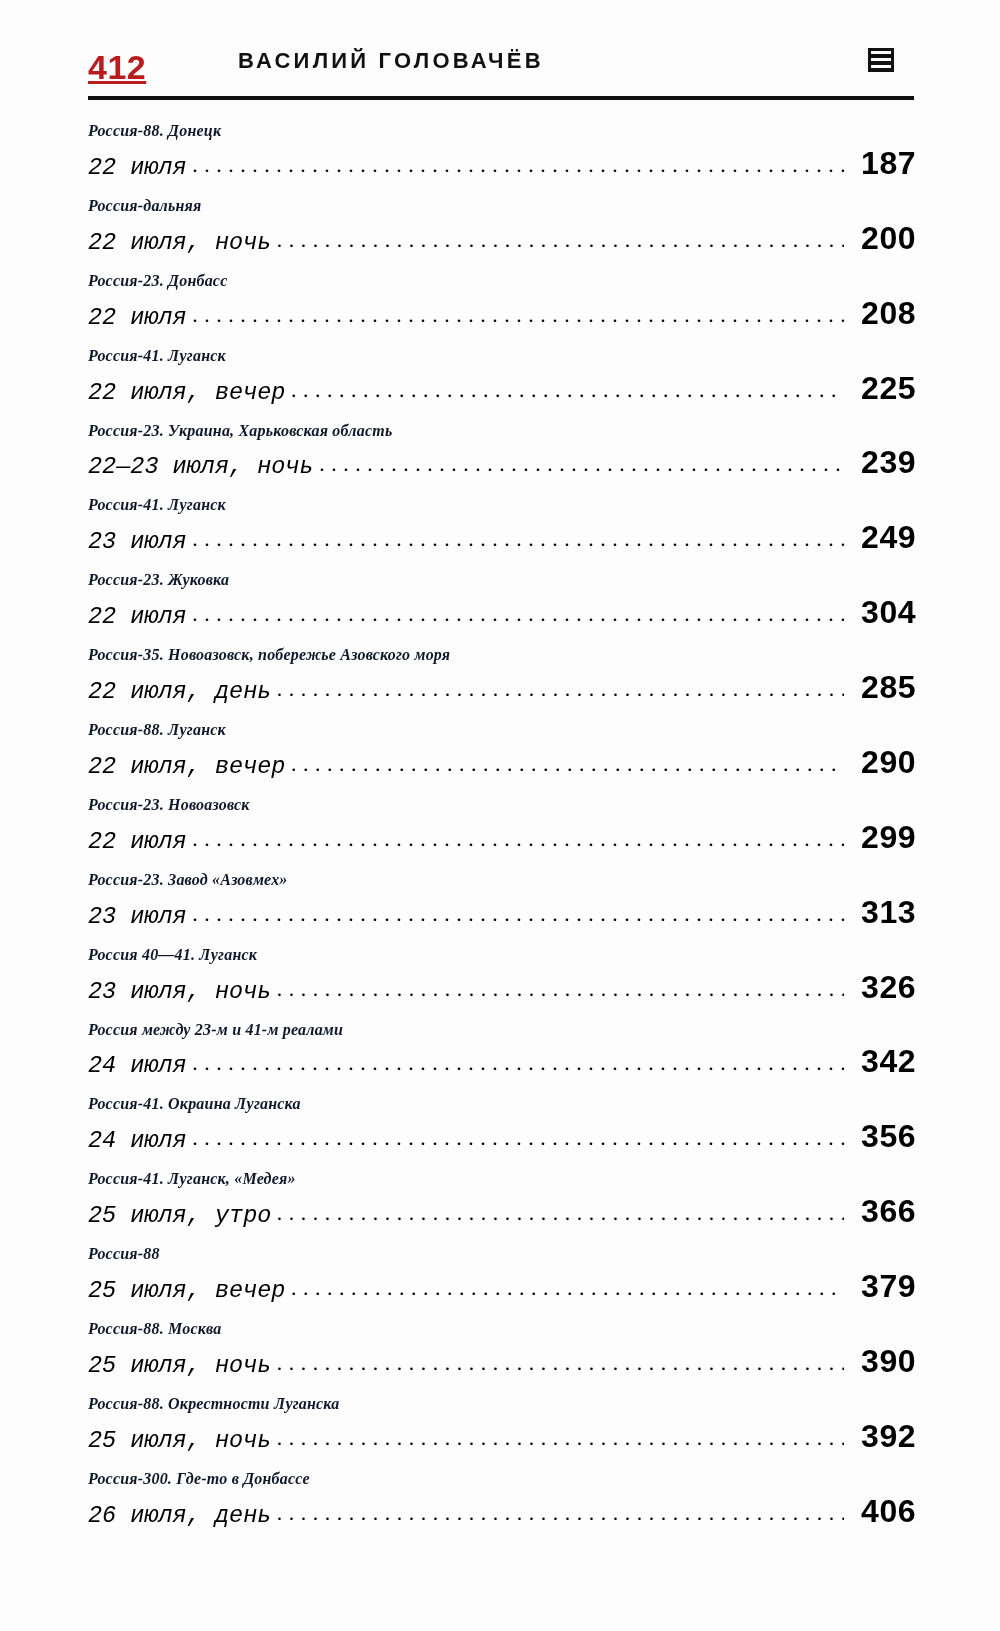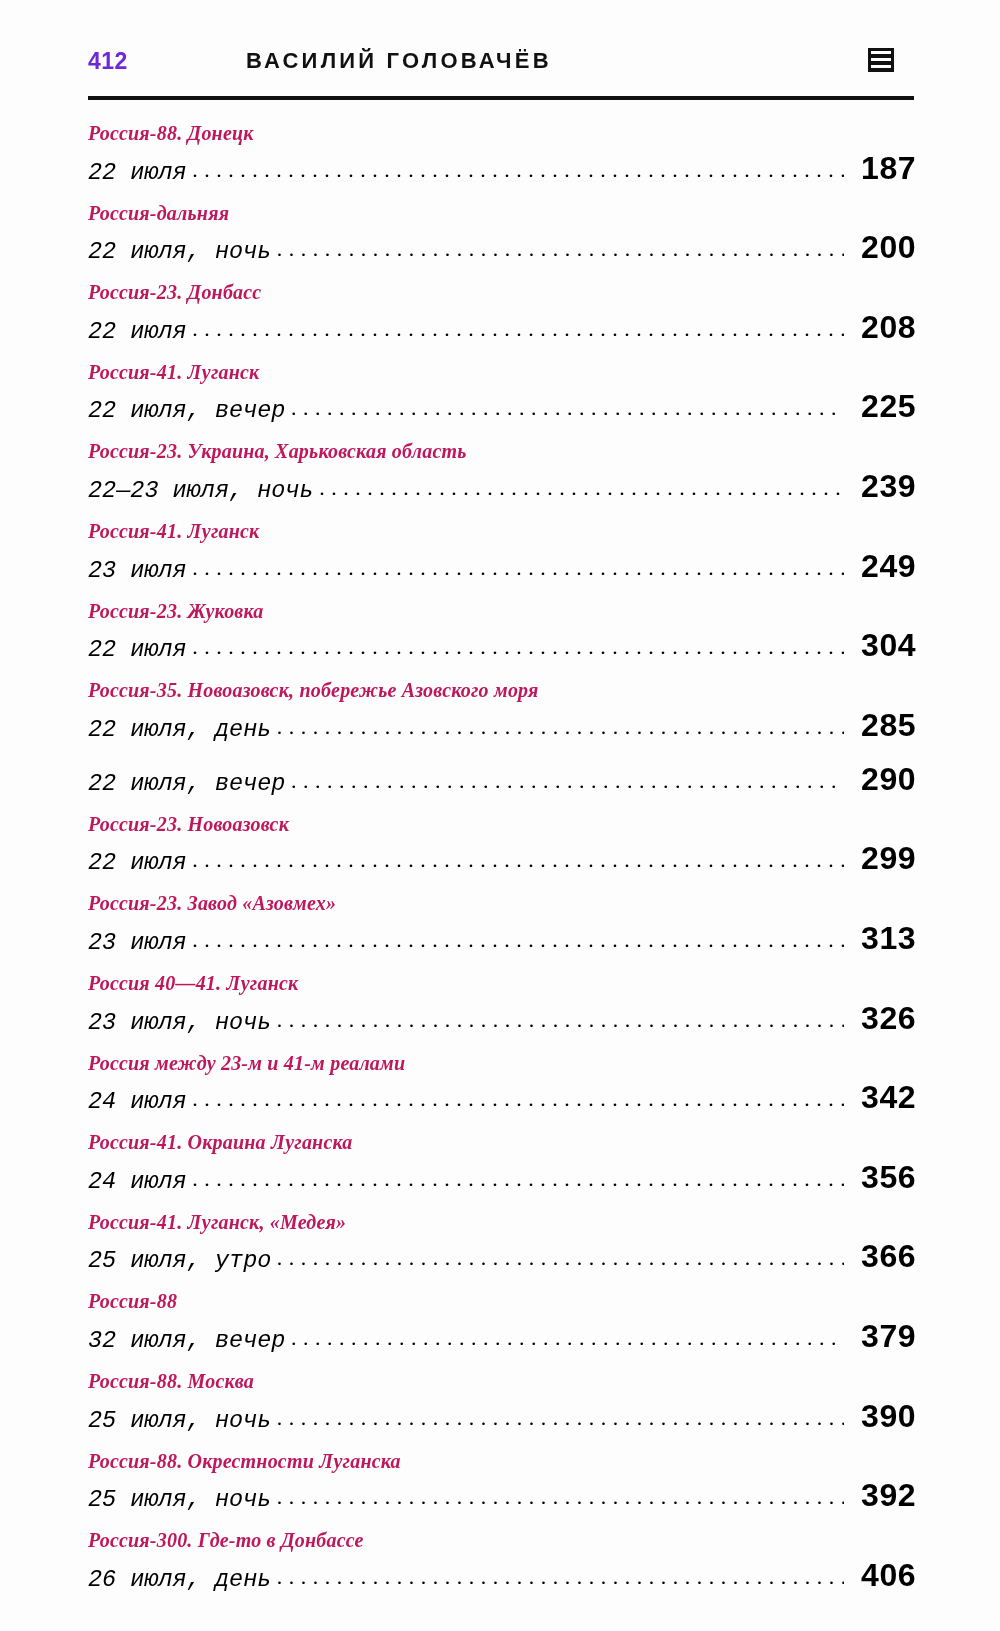--- a/index.html
+++ b/index.html
@@ -30,33 +30,34 @@
     left: 88px;
     top: 48px;
     width: 824px;
     height: 46px;
     display: flex;
     align-items: flex-start;
   }
   .folio {
     font-family: "Liberation Sans", sans-serif;
     font-weight: bold;
-    font-size: 23px;
+    font-size: 34px;
     letter-spacing: 0.5px;
-    color: #6d28d9;
+    color: #b91c1c;
     width: 120px;
+    text-decoration: underline;
   }
   .running-title {
     font-family: "Liberation Sans", sans-serif;
     font-weight: bold;
     font-size: 22px;
     letter-spacing: 3.2px;
     color: #111;
     flex: 1;
-    margin-left: 38px;
+    margin-left: 30px;
   }
   .header-mark {
     width: 30px;
     height: 26px;
     margin-right: 14px;
     position: relative;
   }
   .header-mark .glyph {
     display: block;
     width: 26px;
@@ -96,23 +97,23 @@
     top: 122px;
     width: 828px;
   }
   .entry {
     margin-bottom: 14px;
   }
   .entry-title {
     font-family: "Liberation Serif", serif;
     font-style: italic;
     font-weight: bold;
-    font-size: 20px;
+    font-size: 16px;
     line-height: 1.18;
-    color: #be185d;
+    color: #0f172a;
     letter-spacing: 0.2px;
   }
   .entry-line {
     display: flex;
     align-items: baseline;
     font-style: italic;
     font-size: 23.5px;
     line-height: 1.25;
     margin-top: 2px;
   }
@@ -215,20 +216,21 @@
       </div>
       <div class="entry">
         <div class="entry-title">Россия-35. Новоазовск, побережье Азовского моря</div>
         <div class="entry-line">
           <span class="entry-date">22 июля, день</span>
           <span class="leader">..........................................................................................</span>
           <span class="entry-page">285</span>
         </div>
       </div>
       <div class="entry">
+        <div class="entry-title">Россия-88. Луганск</div>
         <div class="entry-line">
           <span class="entry-date">22 июля, вечер</span>
           <span class="leader">..........................................................................................</span>
           <span class="entry-page">290</span>
         </div>
       </div>
       <div class="entry">
         <div class="entry-title">Россия-23. Новоазовск</div>
         <div class="entry-line">
           <span class="entry-date">22 июля</span>
@@ -272,21 +274,21 @@
         <div class="entry-title">Россия-41. Луганск, «Медея»</div>
         <div class="entry-line">
           <span class="entry-date">25 июля, утро</span>
           <span class="leader">..........................................................................................</span>
           <span class="entry-page">366</span>
         </div>
       </div>
       <div class="entry">
         <div class="entry-title">Россия-88</div>
         <div class="entry-line">
-          <span class="entry-date">32 июля, вечер</span>
+          <span class="entry-date">25 июля, вечер</span>
           <span class="leader">..........................................................................................</span>
           <span class="entry-page">379</span>
         </div>
       </div>
       <div class="entry">
         <div class="entry-title">Россия-88. Москва</div>
         <div class="entry-line">
           <span class="entry-date">25 июля, ночь</span>
           <span class="leader">..........................................................................................</span>
           <span class="entry-page">390</span>

